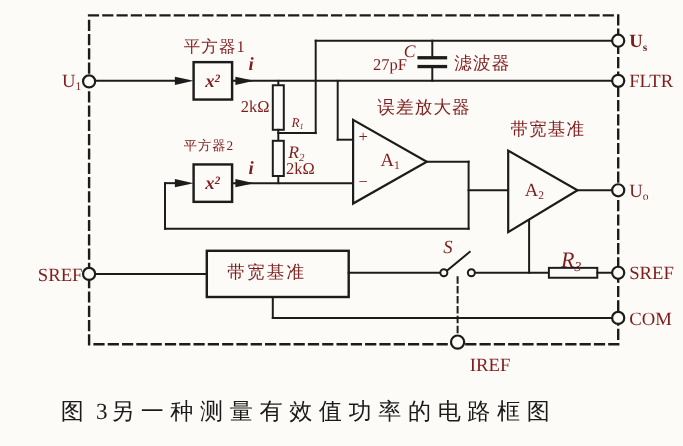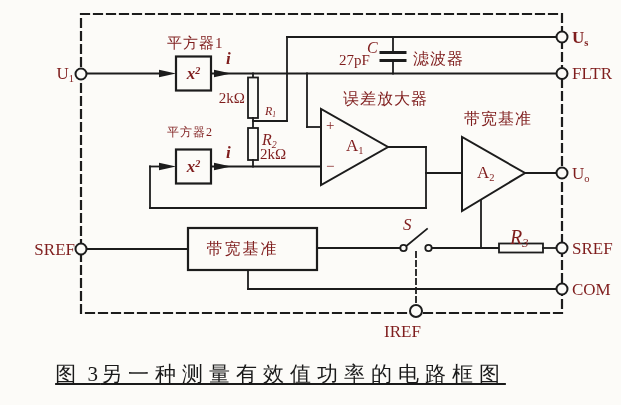--- a/index.html
+++ b/index.html
@@ -28,21 +28,20 @@
   .boldital{font-style:italic;font-weight:700;}
   .boxcenter{
     display:flex;align-items:center;justify-content:center;
     text-align:right;
   }
   .rt{text-align:right;}
   .caption{
     position:absolute;left:0;top:360px;width:561px;
     display:flex;justify-content:center;align-items:baseline;
     font-size:21px;
-    text-decoration:underline;
   }
   .caption .cap-title{letter-spacing:6px;}
   .caption .cap-num{letter-spacing:3px;}
 </style>
 </head>
 <body>
 
 <div class="page">
   <div class="diagram">
 
@@ -124,21 +123,21 @@
       </g>
     </svg>
 
     <div class="lbl rt" style="left:48px;top:65px;width:26px;"><span>U</span><span class="sub">1</span></div>
     <div class="lbl rt" style="left:9px;top:241px;width:66px;"><span>SREF</span></div>
     <div class="lbl" style="left:572px;top:29px;font-weight:bold;"><span>U</span><span class="sub">s</span></div>
     <div class="lbl" style="left:572px;top:65px;"><span>FLTR</span></div>
     <div class="lbl" style="left:572px;top:165px;"><span>U</span><span class="sub">o</span></div>
     <div class="lbl" style="left:572px;top:240px;"><span>SREF</span></div>
     <div class="lbl" style="left:572px;top:281px;"><span>COM</span></div>
-    <div class="lbl" style="left:384px;top:323px;width:48px;text-align:left;"><span>IREF</span></div>
+    <div class="lbl" style="left:416px;top:323px;width:48px;text-align:right;"><span>IREF</span></div>
 
 
     <div class="lbl cjk" style="left:167px;top:36px;font-size:15px;"><span>平方器1</span></div>
     <div class="lbl boxcenter boldital" style="left:176px;top:56px;width:35px;height:34px;font-size:17px;">
         <span><span>x</span><span class="sup">2</span></span>
       </div>
     <div class="lbl boldital" style="left:226px;top:50px;"><span>i</span></div>
 
     <div class="lbl cjk" style="left:167px;top:126px;font-size:12px;"><span>平方器2</span></div>
     <div class="lbl boxcenter boldital" style="left:176px;top:149px;width:35px;height:34px;font-size:17px;">

